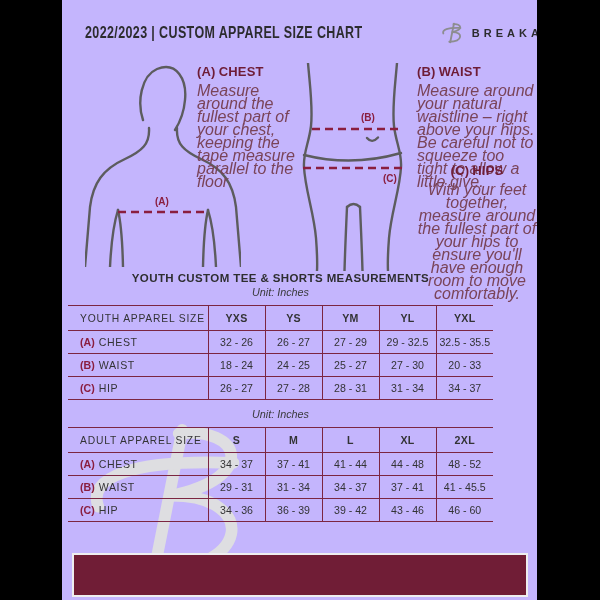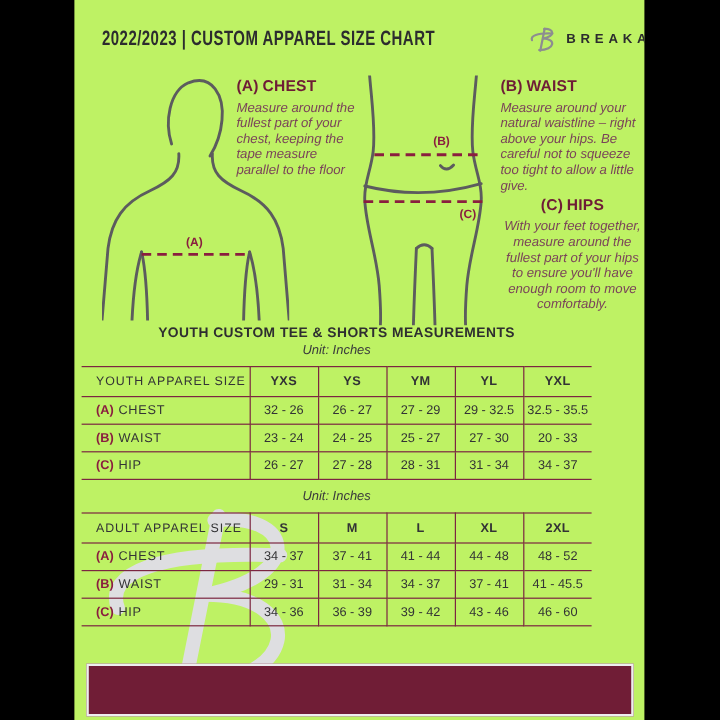--- a/index.html
+++ b/index.html
@@ -1,18 +1,18 @@
 <!DOCTYPE html>
 <html><head>
 <meta charset="utf-8">
 <style>
   * { margin:0; padding:0; box-sizing:border-box; }
   html,body { width:600px; height:600px; background:#000; font-family:"Liberation Sans", sans-serif; }
   .canvas { position:relative; width:600px; height:600px; background:#000; overflow:hidden; }
-  .doc { position:absolute; left:62px; top:0; width:475px; height:600px; background:#bef264; overflow:hidden; }
+  .doc { position:absolute; left:62px; top:0; width:475px; height:600px; background:#c4b5fd; overflow:hidden; }
 
   
   .watermark { position:absolute; left:18px; top:408px; color:#dedee1; z-index:0; }
 
   
   .hdr { position:absolute; top:18px; left:23px; right:23px; height:30px;
          display:flex; justify-content:space-between; align-items:center; z-index:2; }
   .h-title { font-weight:bold; font-size:16px; letter-spacing:0.5px; color:#2c2c2e;
              transform:scaleX(0.78) scaleY(1.08); transform-origin:left center; white-space:nowrap; }
   .brand { display:flex; align-items:center; gap:7px; }
@@ -20,21 +20,21 @@
   .brand-text { font-weight:bold; font-size:11px; letter-spacing:4px; color:#2c2c2e; }
 
   
   .diagram { position:absolute; top:60px; left:0; width:475px; height:210px; z-index:1; }
   .fig { position:absolute; }
   .fig-upper { left:23px; top:2px; }
   .fig-lower { left:239px; top:3px; }
   .m-block { position:absolute; }
   .m-head { font-weight:bold; font-size:13px; color:#6e1c36; letter-spacing:0.2px; }
   .m-head .mkey { margin-right:3px; }
-  .m-para { margin-top:5px; font-style:italic; font-size:11px; line-height:13px; color:#7a4459; }
+  .m-para { margin-top:5px; font-style:italic; font-size:16px; line-height:13px; color:#7a4459; }
   .blk-chest { left:135px; top:4px; width:100px; }
   .blk-waist { left:355px; top:4px; width:118px; }
   .blk-hips  { left:355px; top:103px; width:120px;text-align:center; }
 
   svg text.dlab { font-family:"Liberation Sans", sans-serif; font-weight:bold; font-size:10px; fill:#8a1e3f; }
 
   
   .tbl-block { position:absolute; left:0; width:437px; text-align:center; z-index:1; }
   .yb { top:272px; } .ab { top:406px; }
   .tbl-title { font-weight:bold; font-size:11.5px; letter-spacing:0.4px; color:#2e2e30; }
@@ -163,21 +163,21 @@
         <tr>
           <td><span class="rowkey">(A)</span><span class="rowlbl">CHEST</span></td>
           <td>32 - 26</td>
           <td>26 - 27</td>
           <td>27 - 29</td>
           <td>29 - 32.5</td>
           <td>32.5 - 35.5</td>
         </tr>
         <tr>
           <td><span class="rowkey">(B)</span><span class="rowlbl">WAIST</span></td>
-          <td>23 - 24</td>
+          <td>18 - 24</td>
           <td>24 - 25</td>
           <td>25 - 27</td>
           <td>27 - 30</td>
           <td>20 - 33</td>
         </tr>
         <tr>
           <td><span class="rowkey">(C)</span><span class="rowlbl">HIP</span></td>
           <td>26 - 27</td>
           <td>27 - 28</td>
           <td>28 - 31</td>

